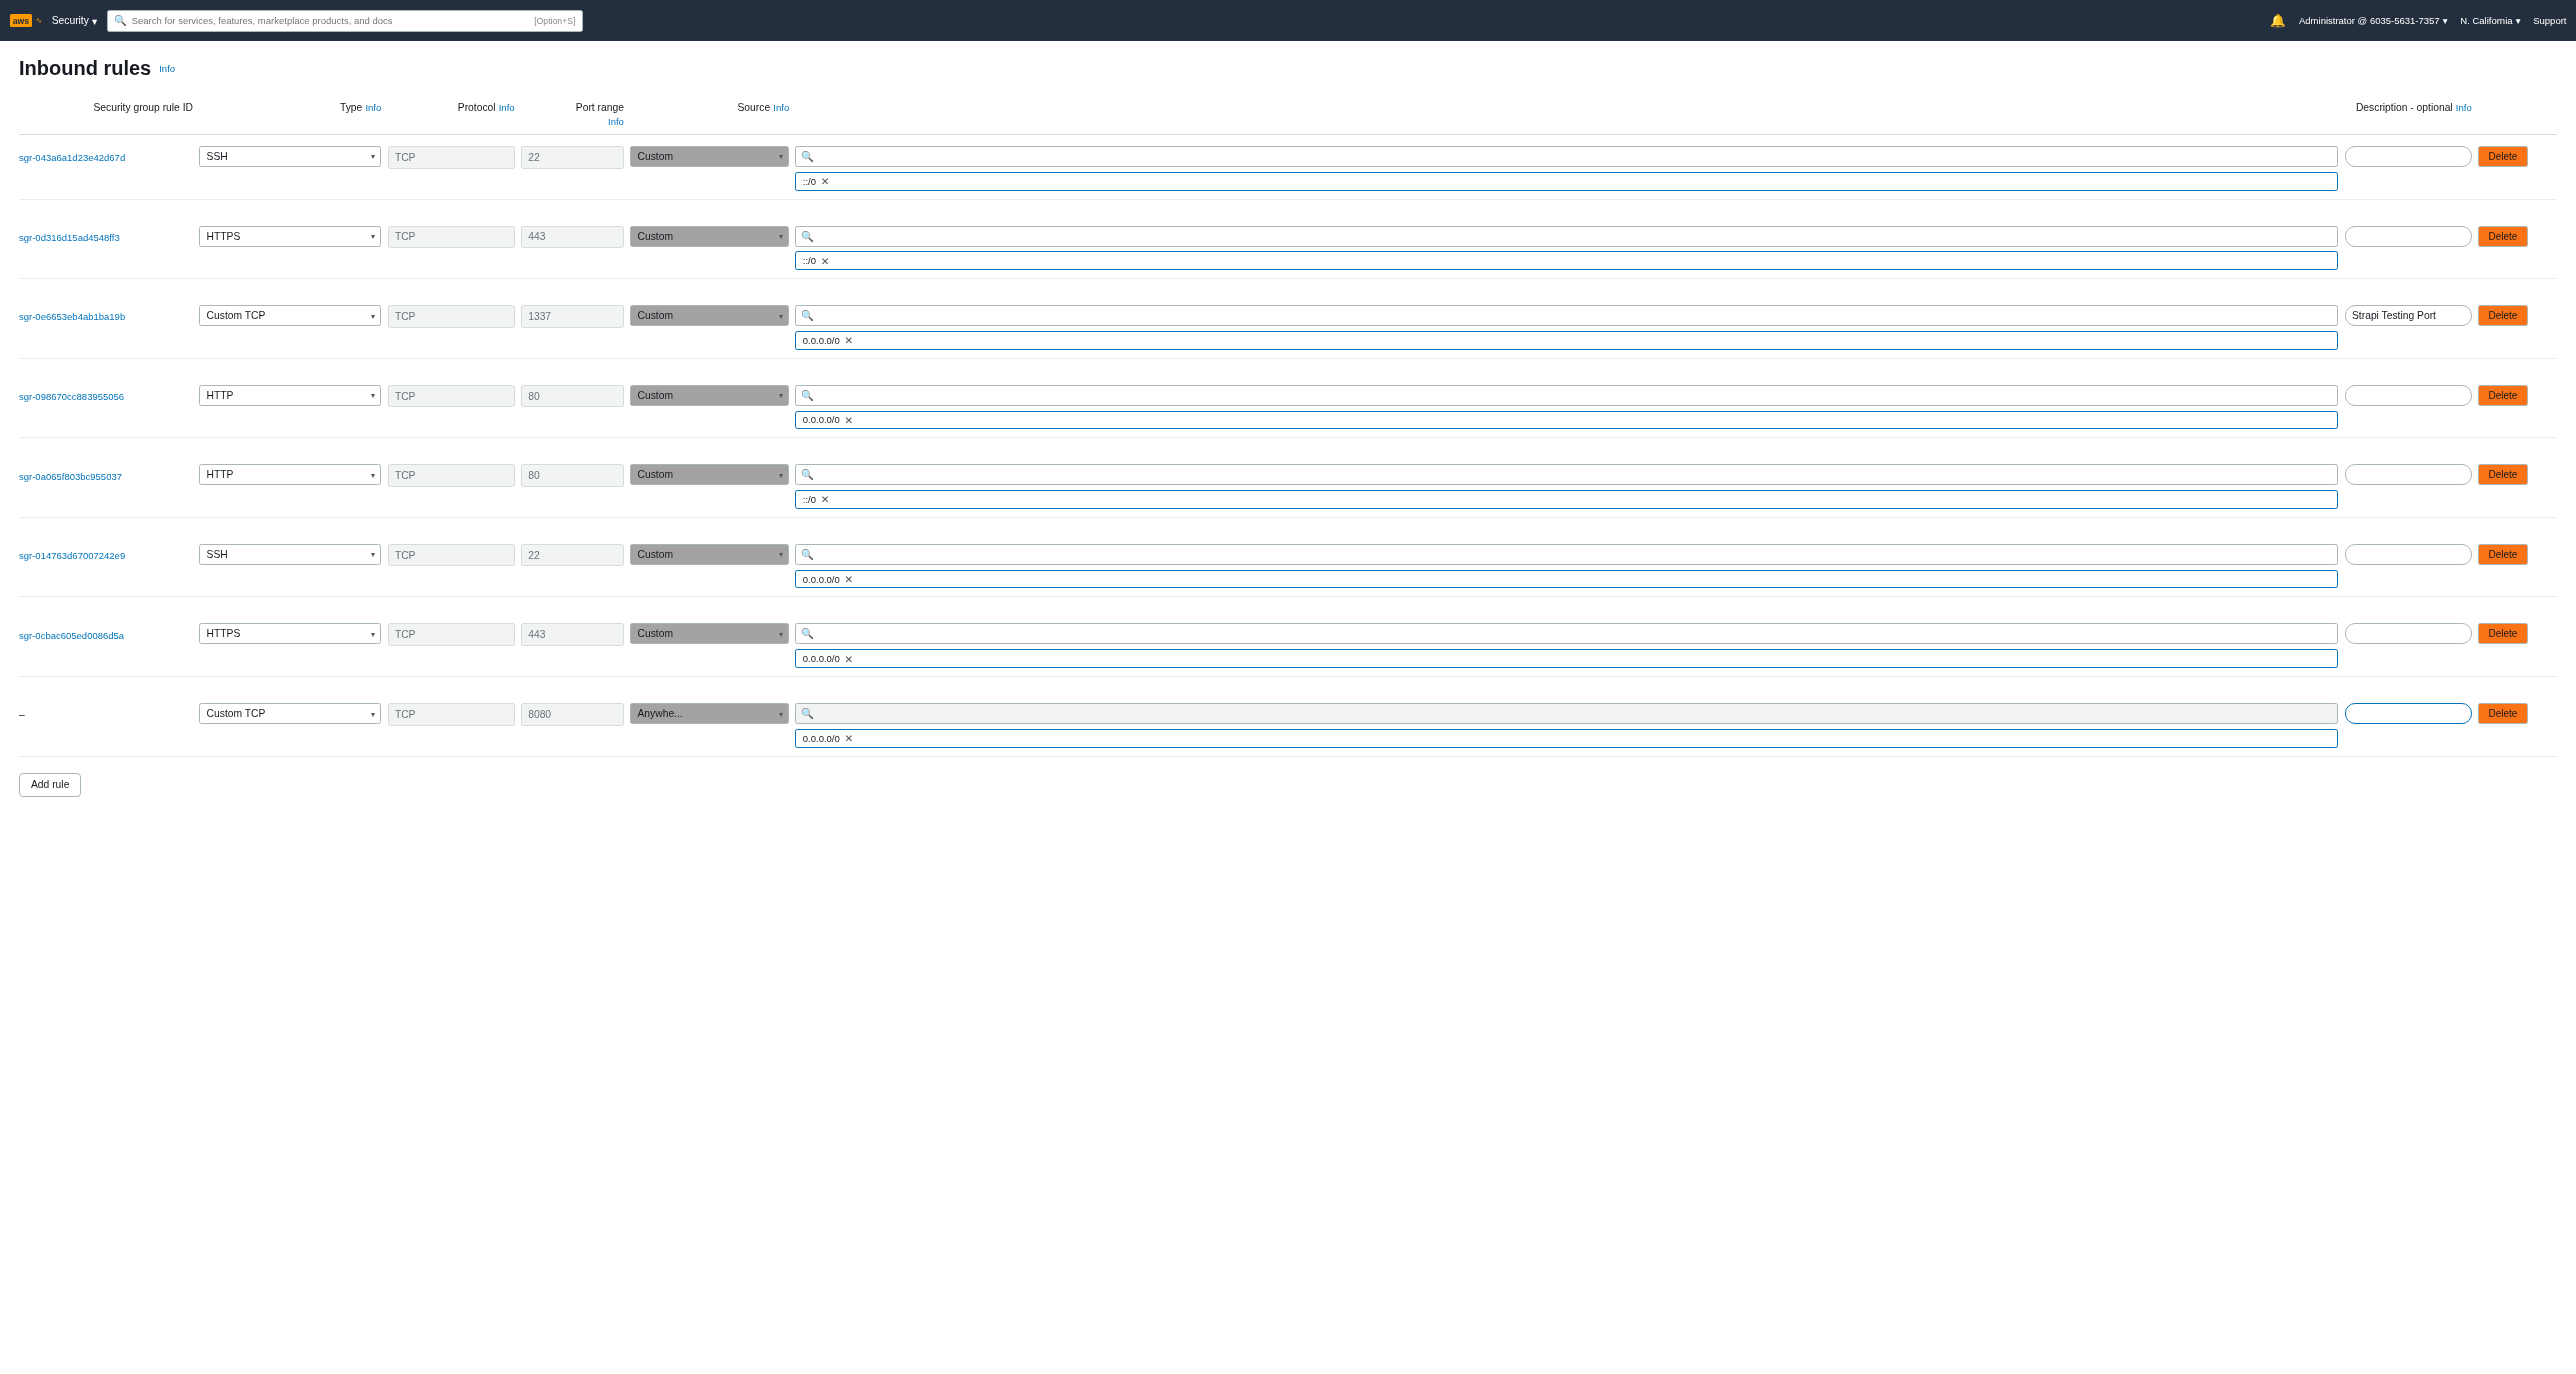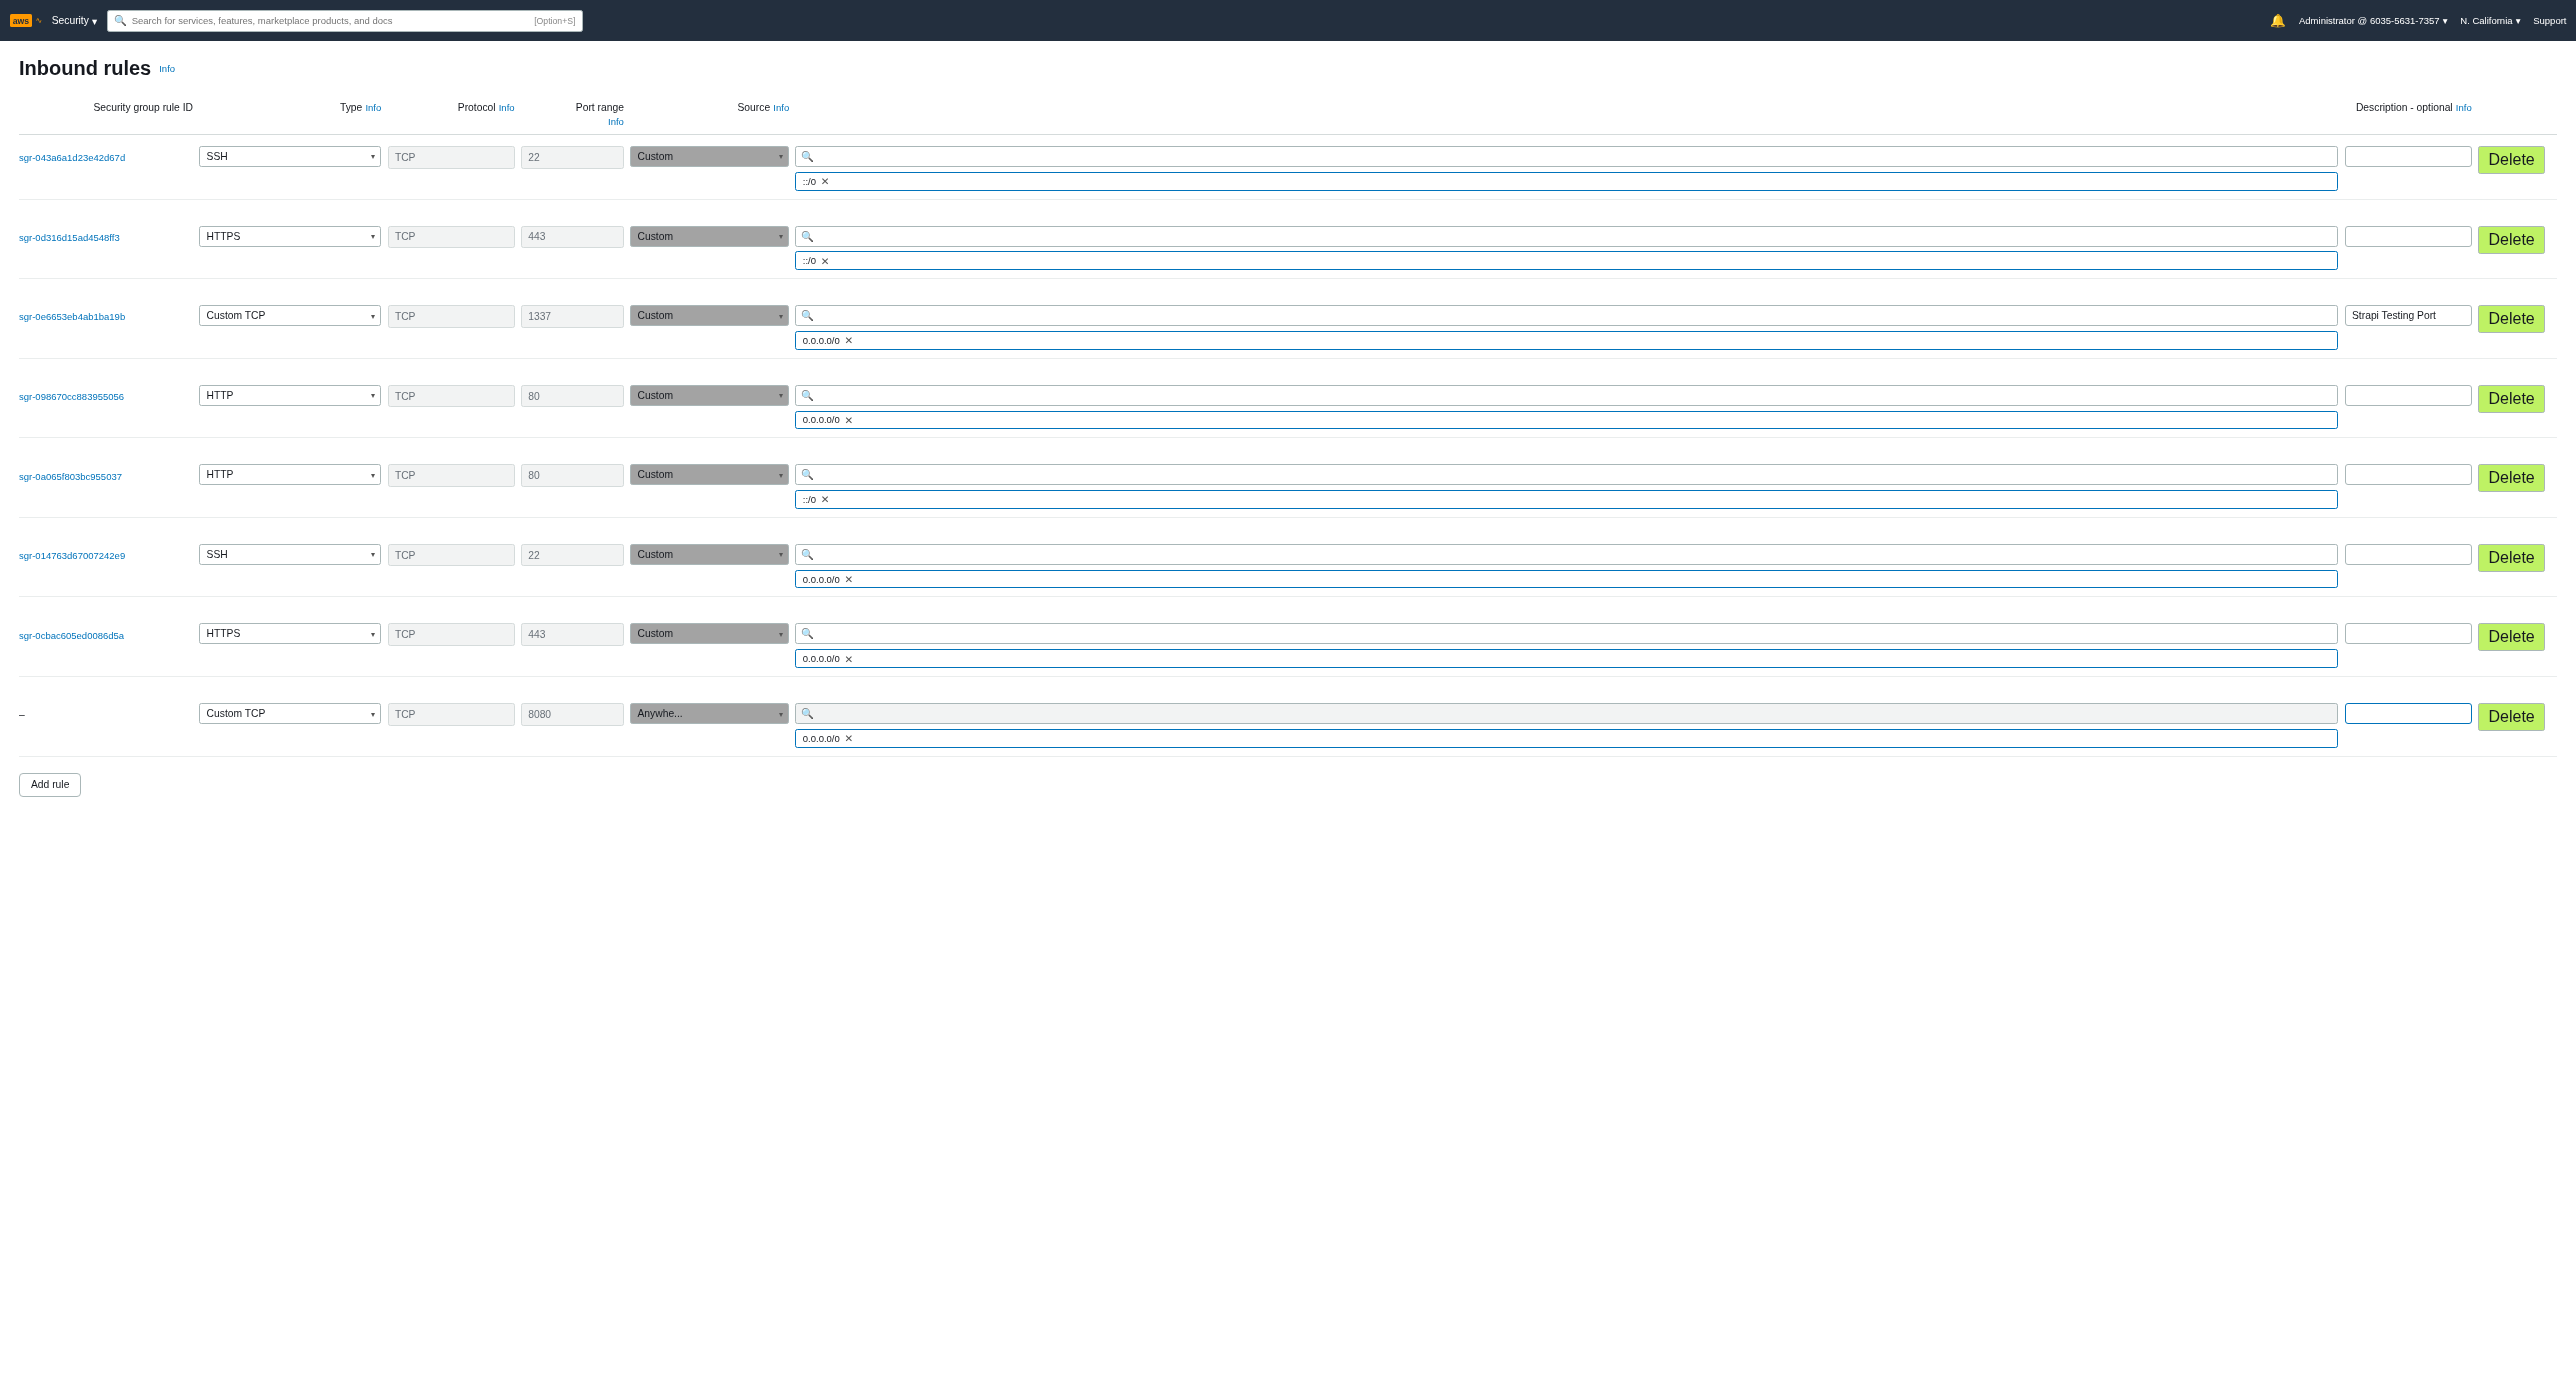--- a/index.html
+++ b/index.html
@@ -241,37 +241,37 @@
       cursor: pointer;
       color: #555;
       font-size: 10.3px;
     }
 
     .desc-col {}
     .desc-input {
       width: 100%;
       padding: 4px 6.3px;
       border: 0.8px solid #aab7b8;
-      border-radius: 3px;
+      border-radius: 10px;
       font-size: 10.3px;
       outline: none;
     }
     .desc-input.focused {
       border: 1.6px solid #0073bb;
     }
     .desc-input.with-value {
       color: #16191f;
     }
 
     .delete-btn {
       padding: 4px 9.5px;
       border: 0.8px solid #aab7b8;
       border-radius: 2.4px;
-      background: #bef264;
-      font-size: 16px;
+      background: #f97316;
+      font-size: 10px;
       cursor: pointer;
       color: #16191f;
     }
 
     .add-rule-btn {
       margin-top: 16px;
       padding: 5.5px 11px;
       border: 0.8px solid #aab7b8;
       border-radius: 4px;
       background: #fff;

